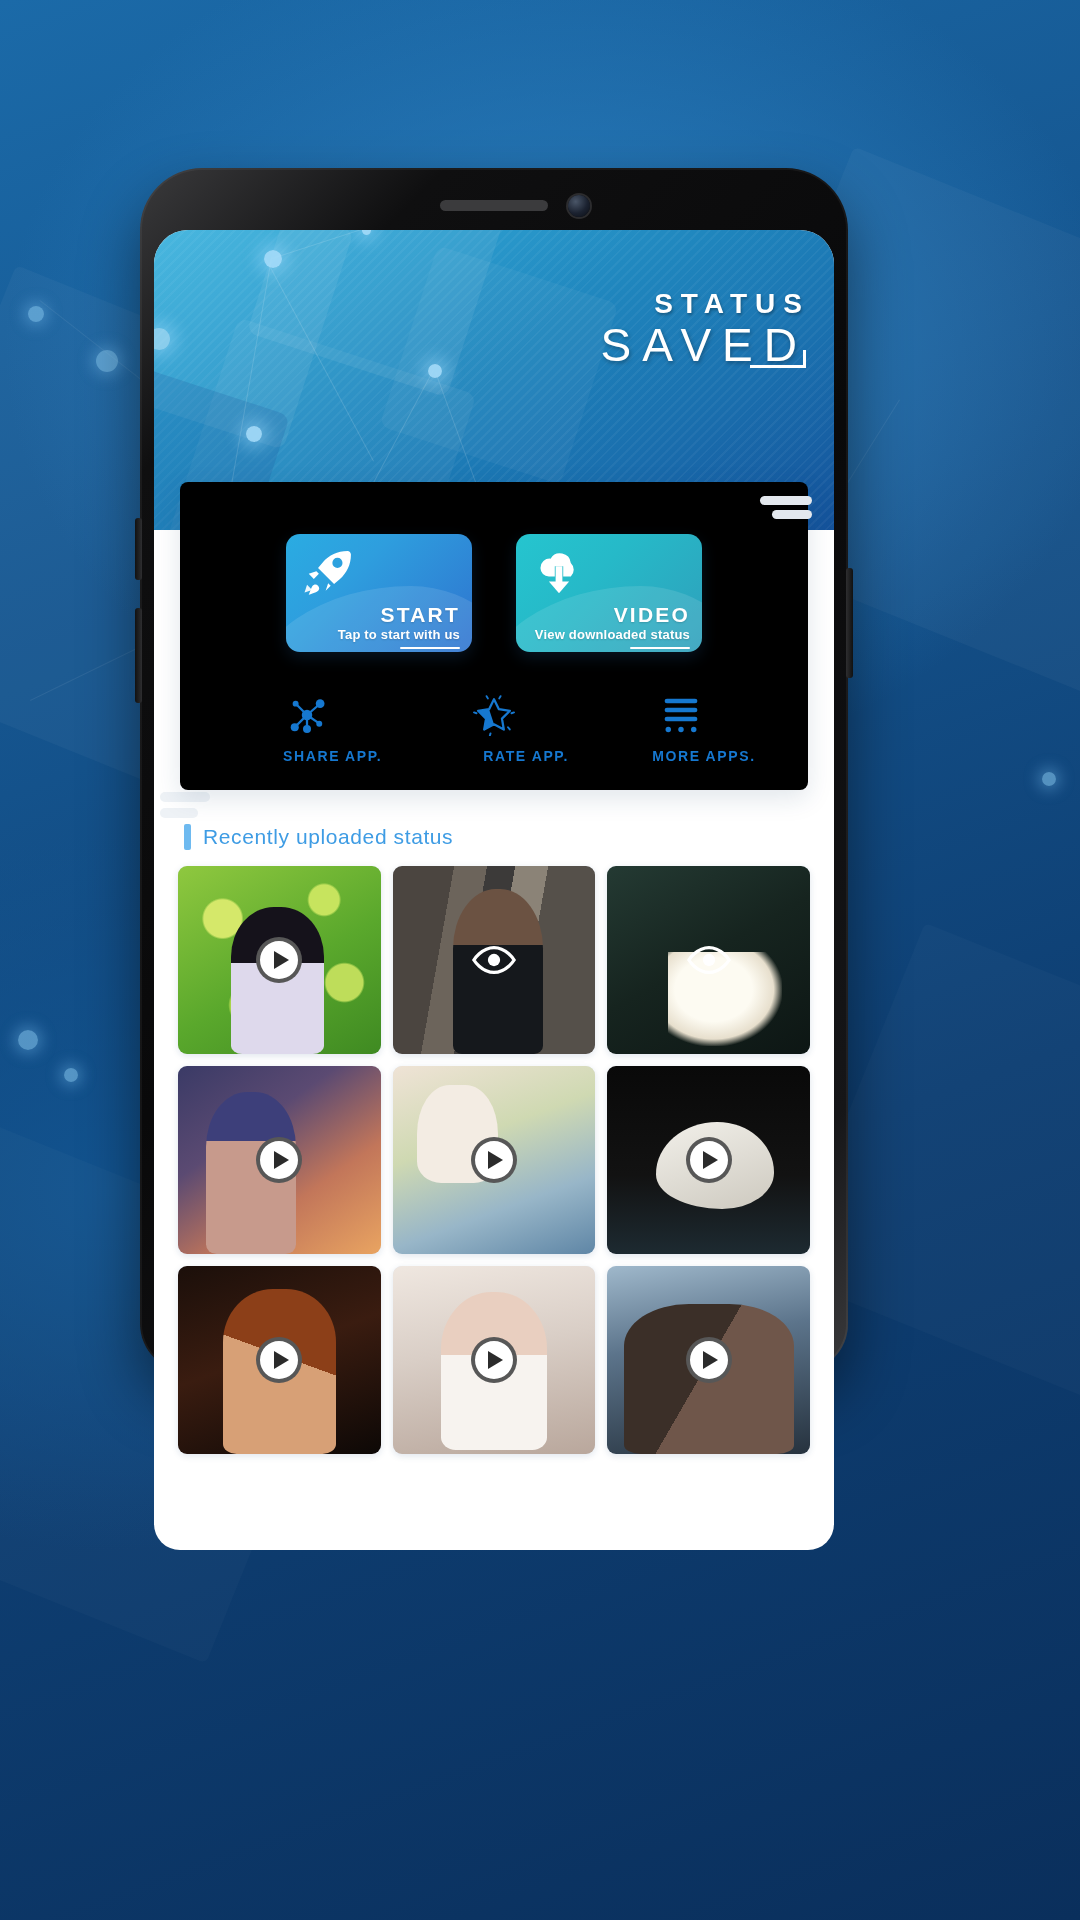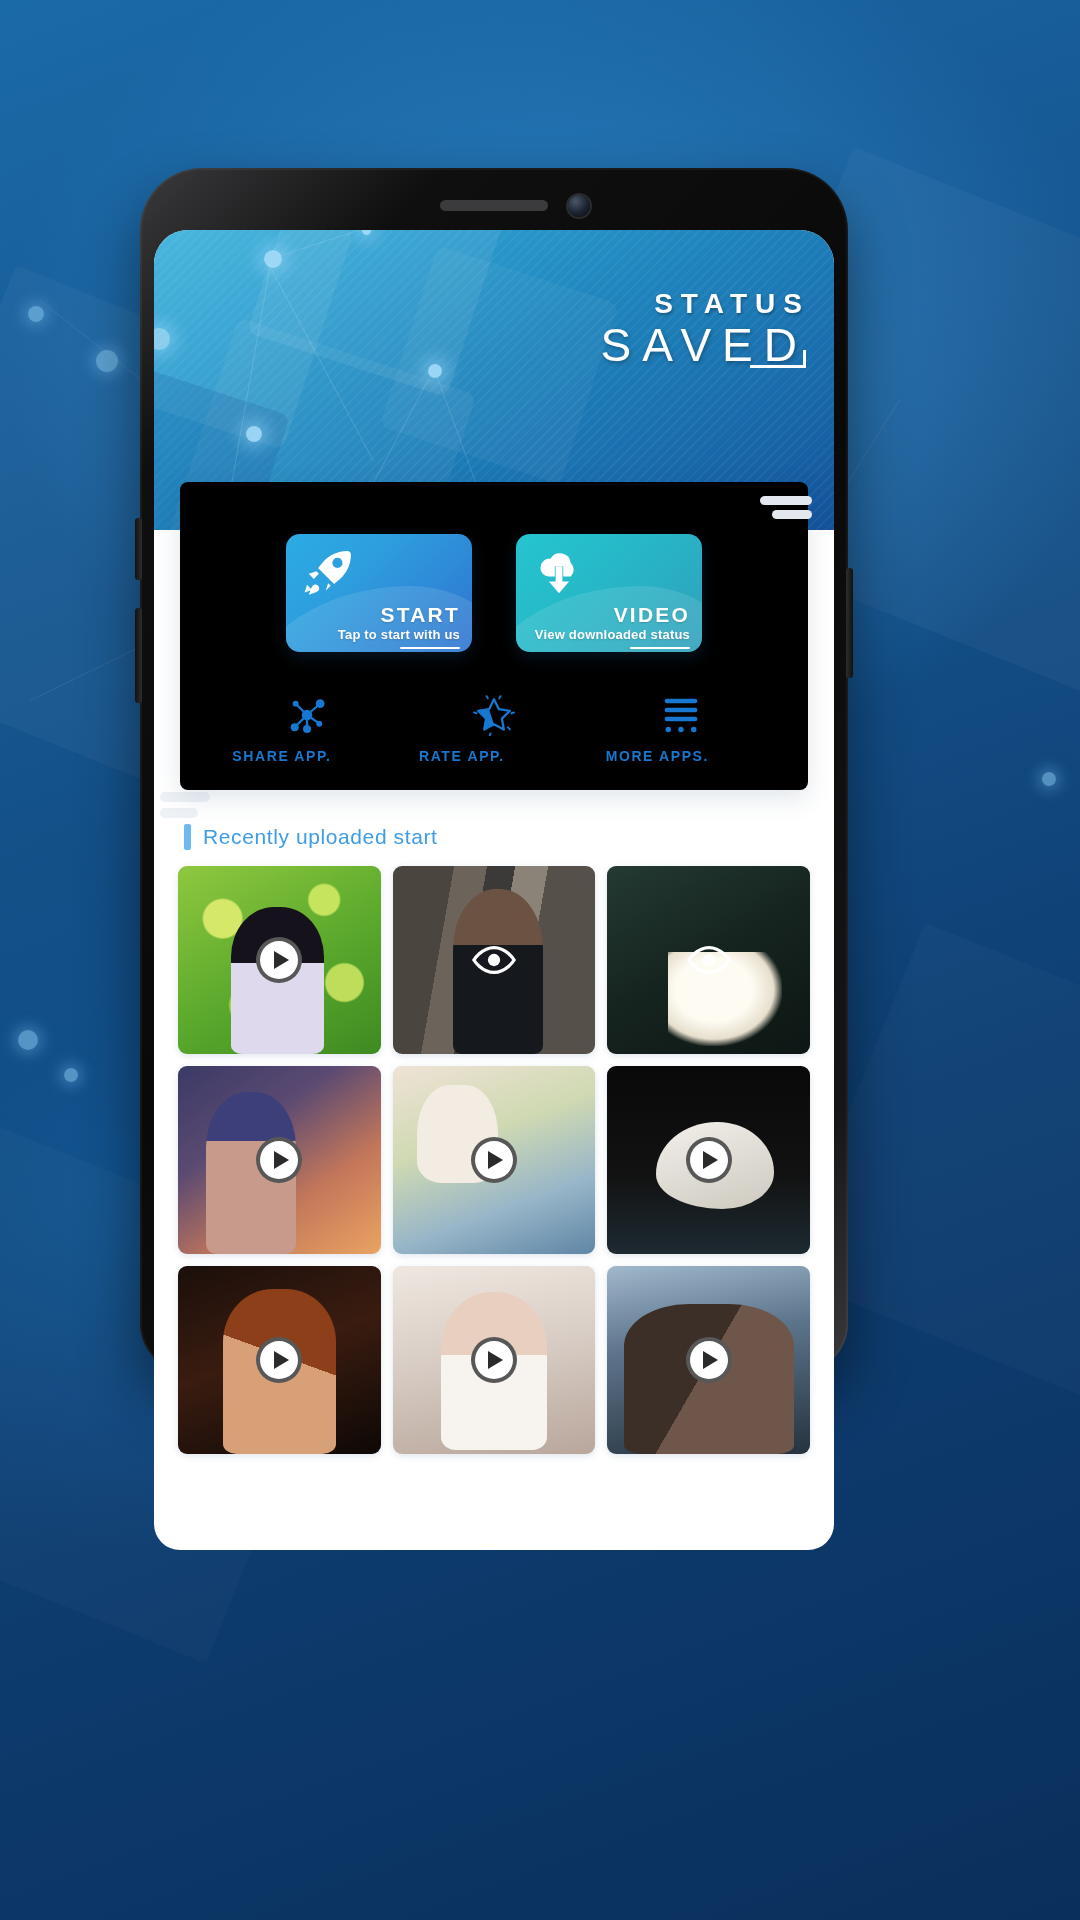--- a/index.html
+++ b/index.html
@@ -187,21 +187,21 @@
   .card-underline {
     position:absolute; right:12px; bottom:3px; width:60px; height:2.5px;
     background:#ffffff; border-radius:2px;
   }
 
   
   .mini-actions {
     display:flex; justify-content:space-around; align-items:flex-end;
     margin:42px 34px 0 34px;
   }
-  .mini { text-align:left; width:150px; }
+  .mini { text-align:right; width:150px; }
   .mini-icon { height:42px; display:flex; align-items:center; justify-content:center; }
   .mini-label {
     margin-top:12px; color:#1678d0; font-size:14px; font-weight:700;
     letter-spacing:1.6px;
   }
 
   
   .recent-head {
     display:flex; align-items:center; gap:12px;
     margin:34px 0 0 30px;
@@ -431,21 +431,21 @@
               </div>
               <div class="mini-label">MORE APPS.</div>
             </div>
 
           </div>
         </div>
       </div>
 
       <div class="recent-head">
         <div class="recent-bar"></div>
-        <div class="recent-title">Recently uploaded start</div>
+        <div class="recent-title">Recently uploaded status</div>
       </div>
 
       <div class="grid">
 
         <div class="thumb">
           <div class="thumb-img t1"></div>
           <div class="overlay">
             <div class="play-ring">
                 <div class="play-tri"></div>
               </div>

